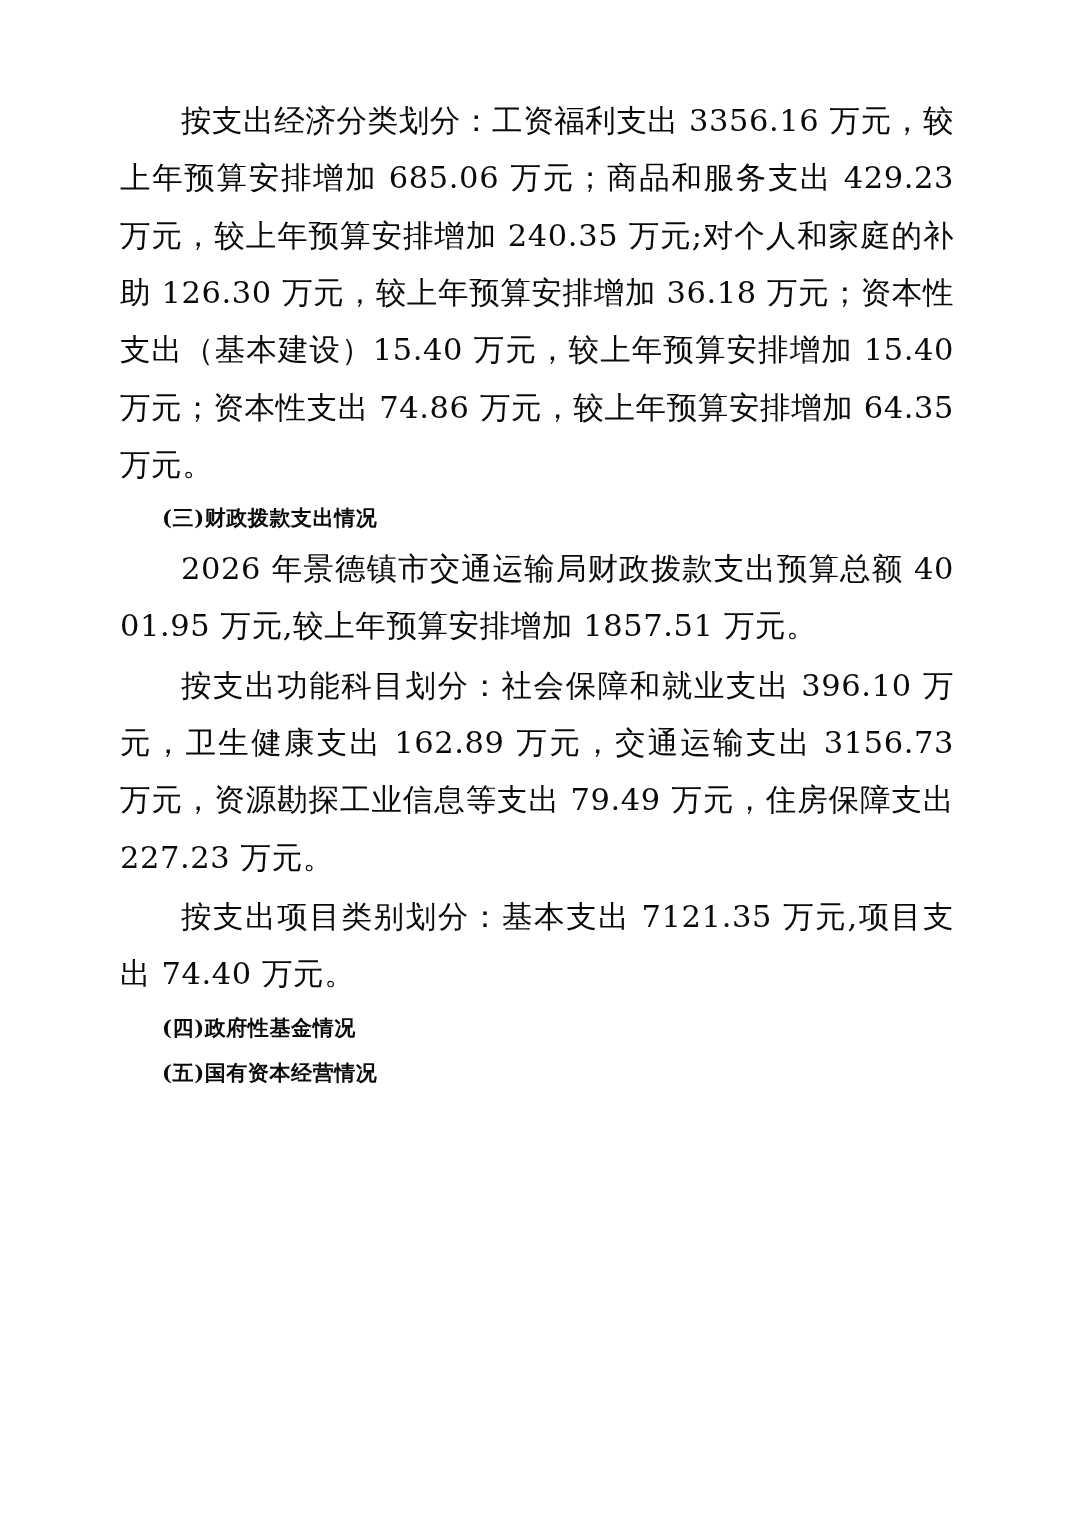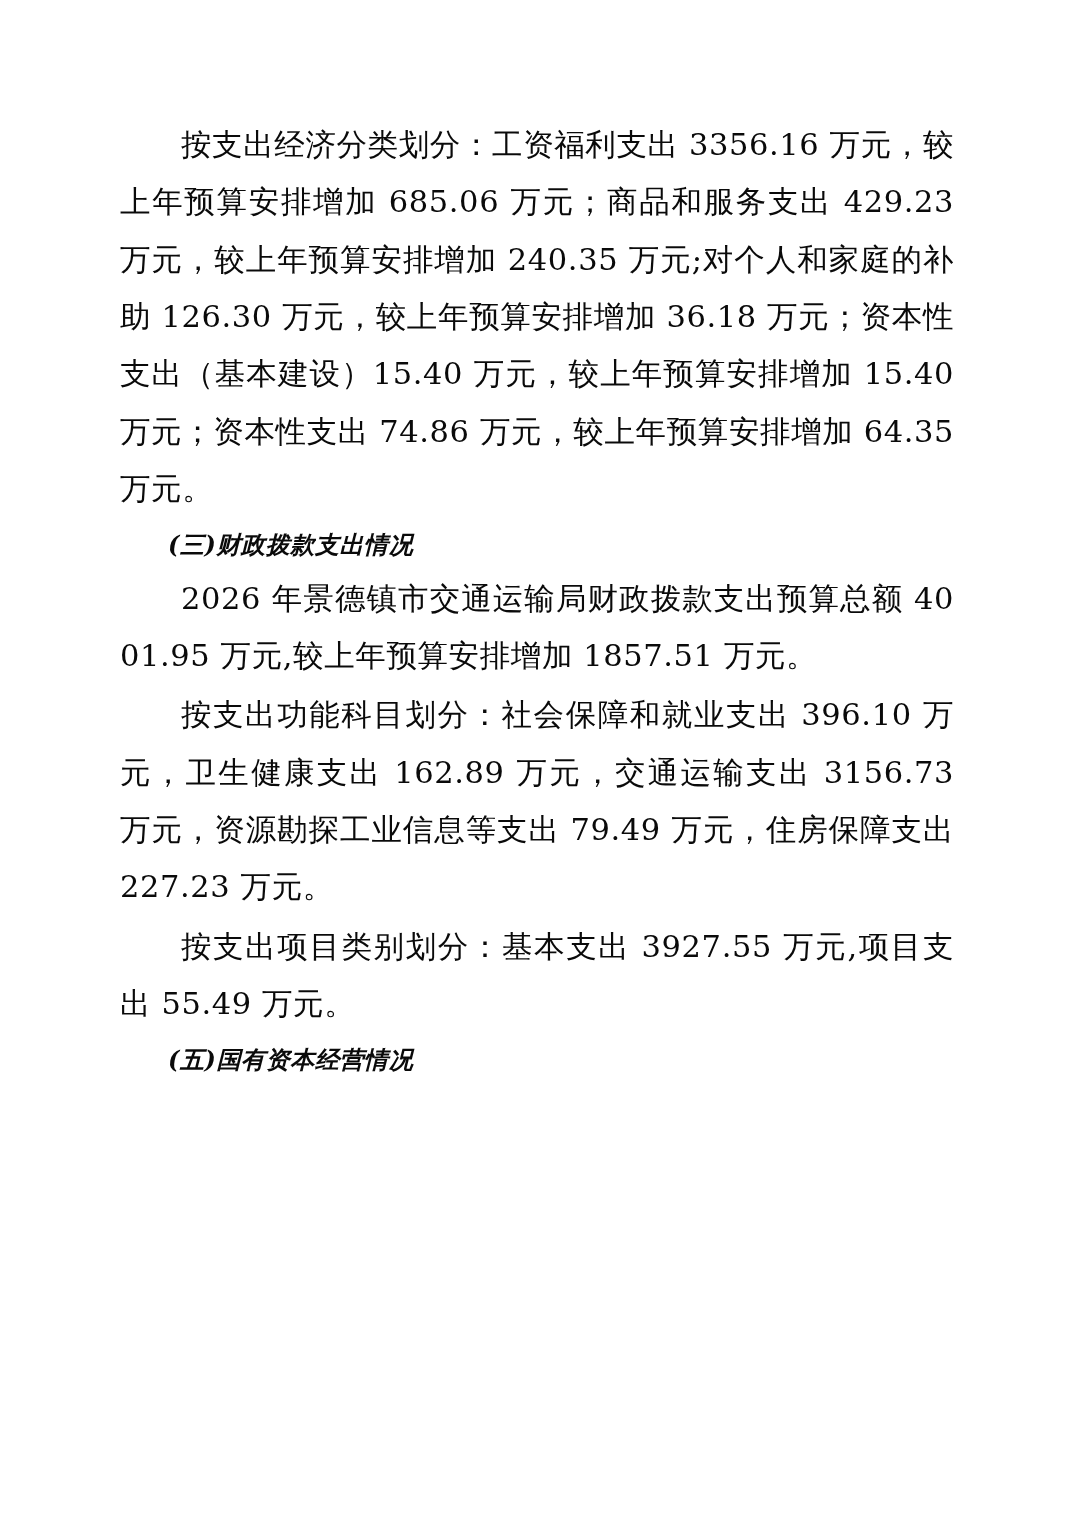--- a/index.html
+++ b/index.html
@@ -12,59 +12,59 @@
     height: 1520px;
     font-family: "DejaVu Serif", "Liberation Serif", serif;
     color: #0a0a0a;
     overflow: hidden;
   }
   .page {
     position: relative;
     width: 1074px;
     height: 1096px;
     box-sizing: border-box;
-    padding: 116px 120px 60px 120px;
+    padding: 92px 120px 60px 120px;
     border-radius: 6px;
   }
   .para {
     font-size: 30.5px;
     line-height: 1.88;
     text-align: justify;
     text-justify: inter-ideograph;
     letter-spacing: 0.6px;
     margin: 0 0 2px 0;
     text-indent: 2em;
     word-break: break-all;
   }
   .heading {
-    font-size: 24px;
+    font-size: 21px;
     line-height: 1.85;
     font-weight: bold;
     margin: 6px 0 2px 0;
     text-indent: 2em;
     letter-spacing: 0.6px;
-    font-style: italic;
   }
   .para.tight {
     margin-bottom: 0;
   }
 </style>
 </head>
 <body>
 
 <div class="page">
 
   <p class="para">按支出经济分类划分：工资福利支出 3356.16 万元，较上年预算安排增加 685.06 万元；商品和服务支出 429.23 万元，较上年预算安排增加 240.35 万元;对个人和家庭的补助 126.30 万元，较上年预算安排增加 36.18 万元；资本性支出（基本建设）15.40 万元，较上年预算安排增加 15.40 万元；资本性支出 74.86 万元，较上年预算安排增加 64.35 万元。</p>
 
   <p class="heading">(三)财政拨款支出情况</p>
 
   <p class="para">2026 年景德镇市交通运输局财政拨款支出预算总额 4001.95 万元,较上年预算安排增加 1857.51 万元。</p>
 
   <p class="para">按支出功能科目划分：社会保障和就业支出 396.10 万元，卫生健康支出 162.89 万元，交通运输支出 3156.73 万元，资源勘探工业信息等支出 79.49 万元，住房保障支出 227.23 万元。</p>
 
-  <p class="para">按支出项目类别划分：基本支出 3927.55 万元,项目支出 55.49 万元。</p>
+  <p class="para">按支出项目类别划分：基本支出 7121.35 万元,项目支出 74.40 万元。</p>
 
 
+  <p class="heading">(四)政府性基金情况</p>
 
 
   <p class="heading">(五)国有资本经营情况</p>
 
 </div>
 
 </body></html>

